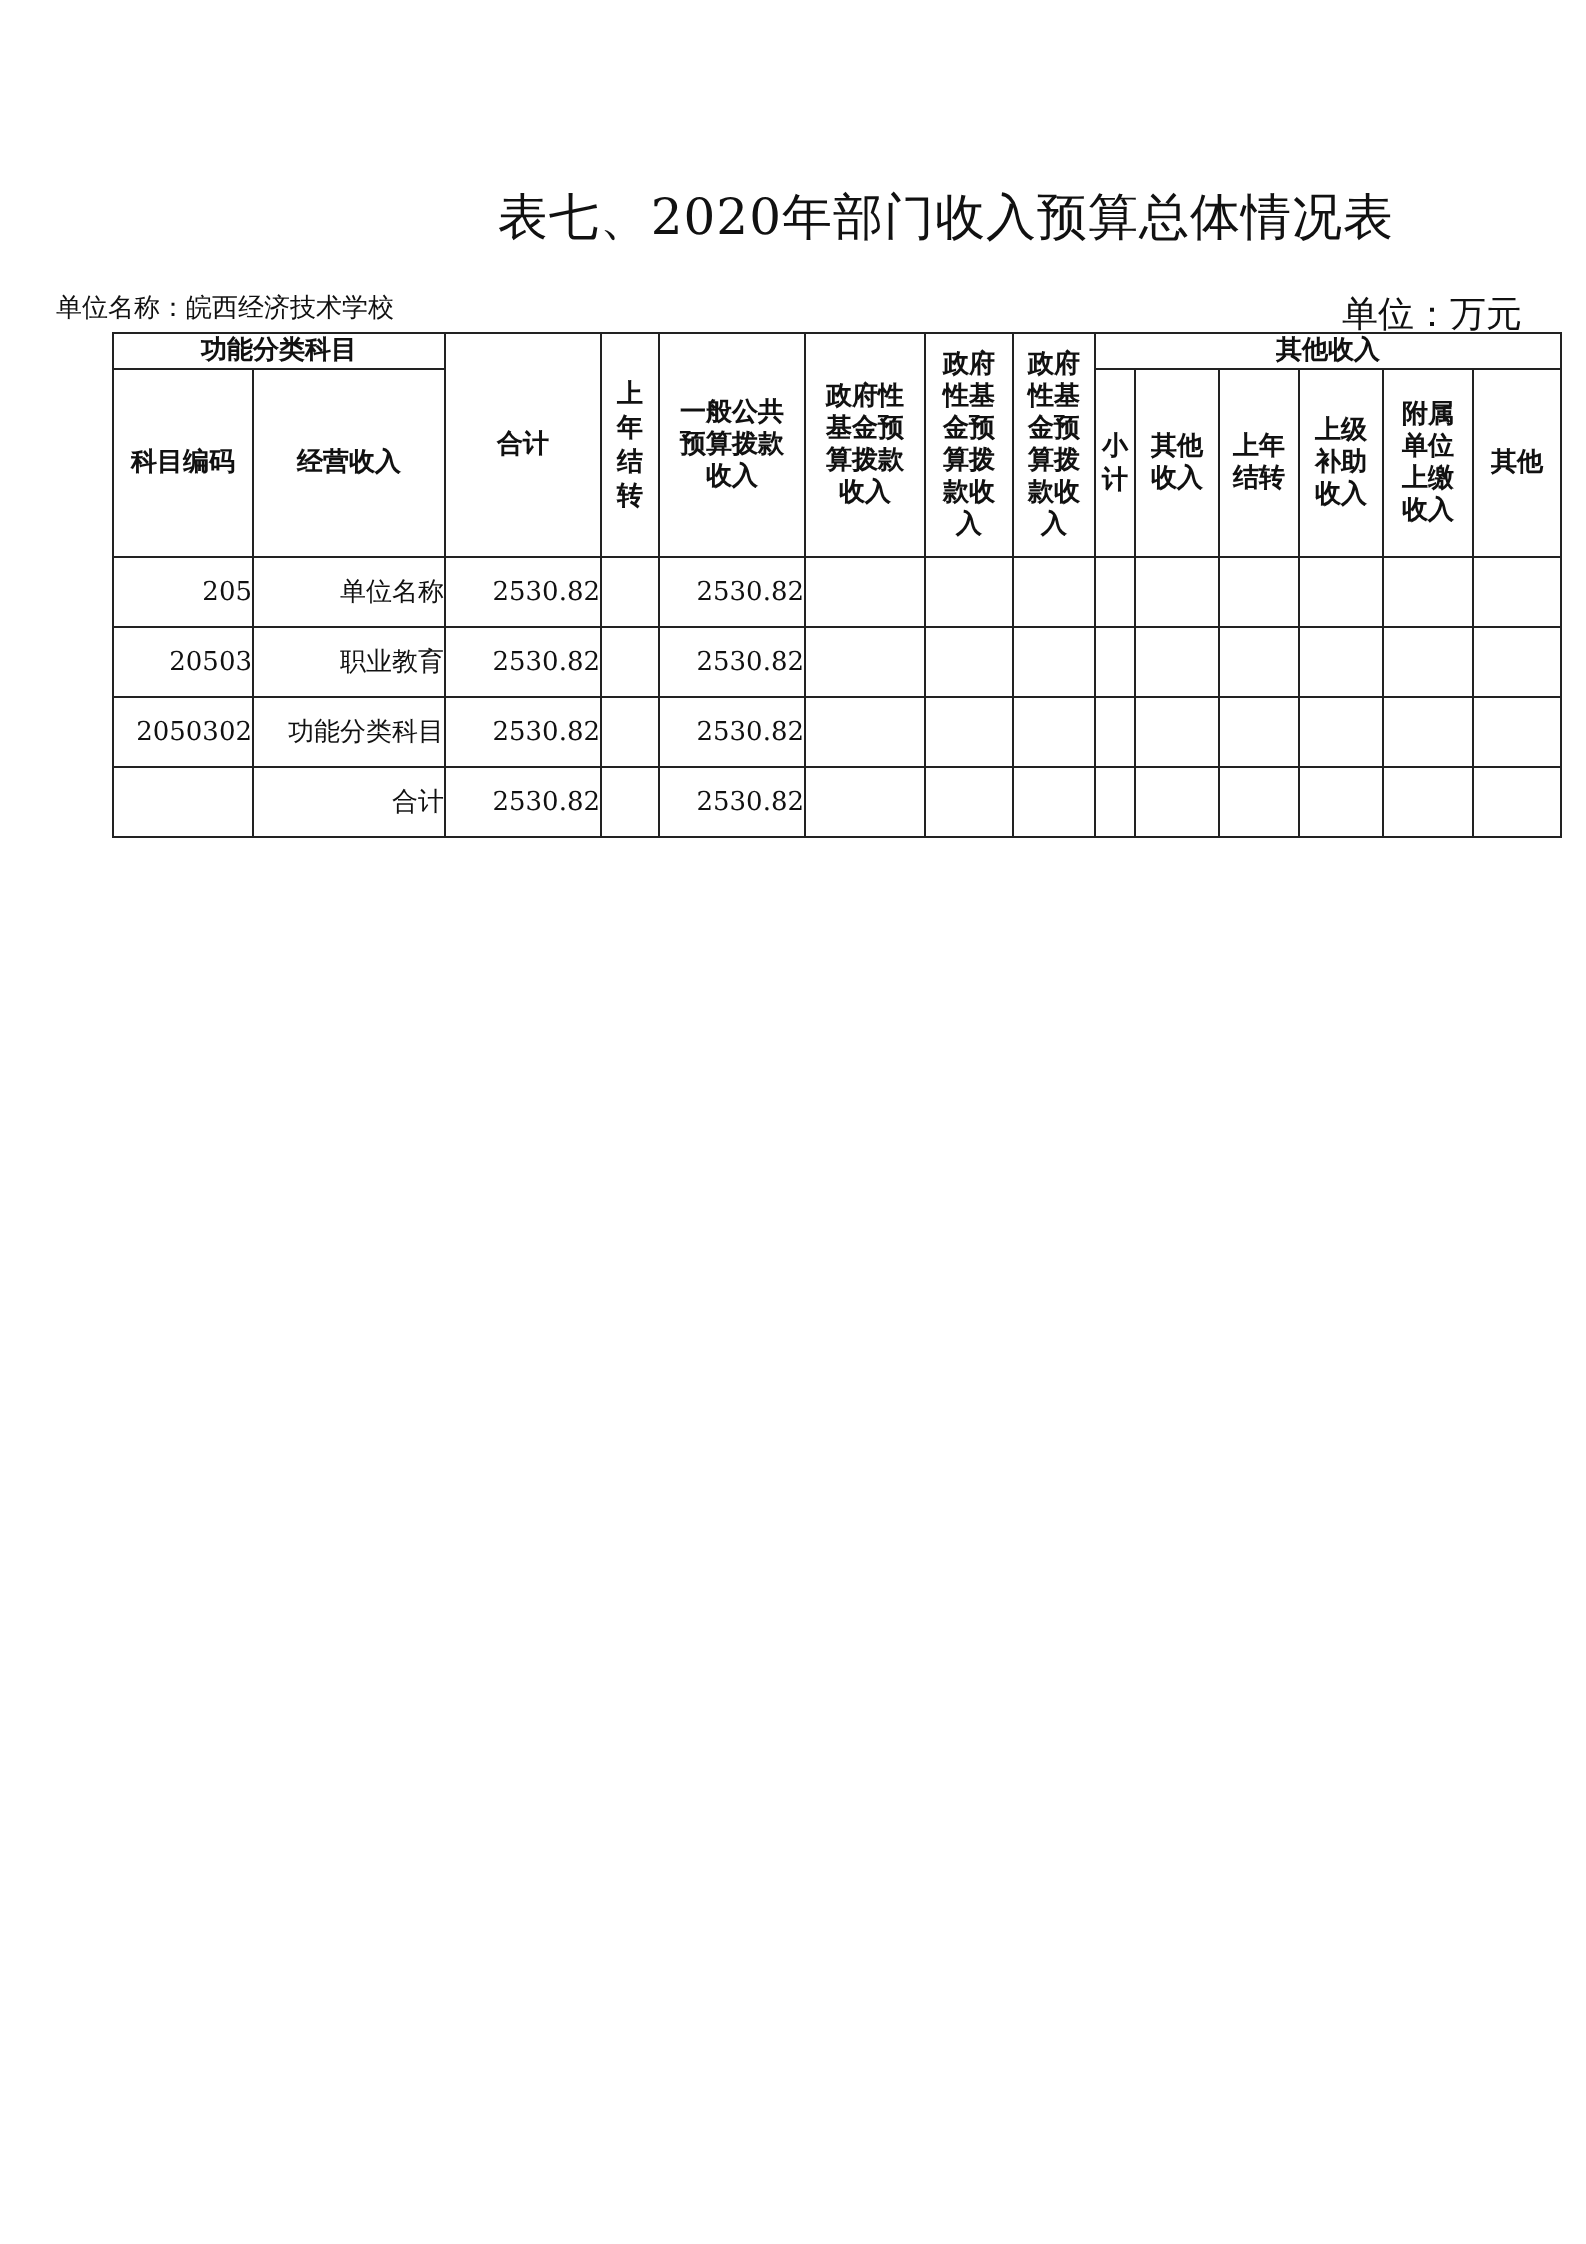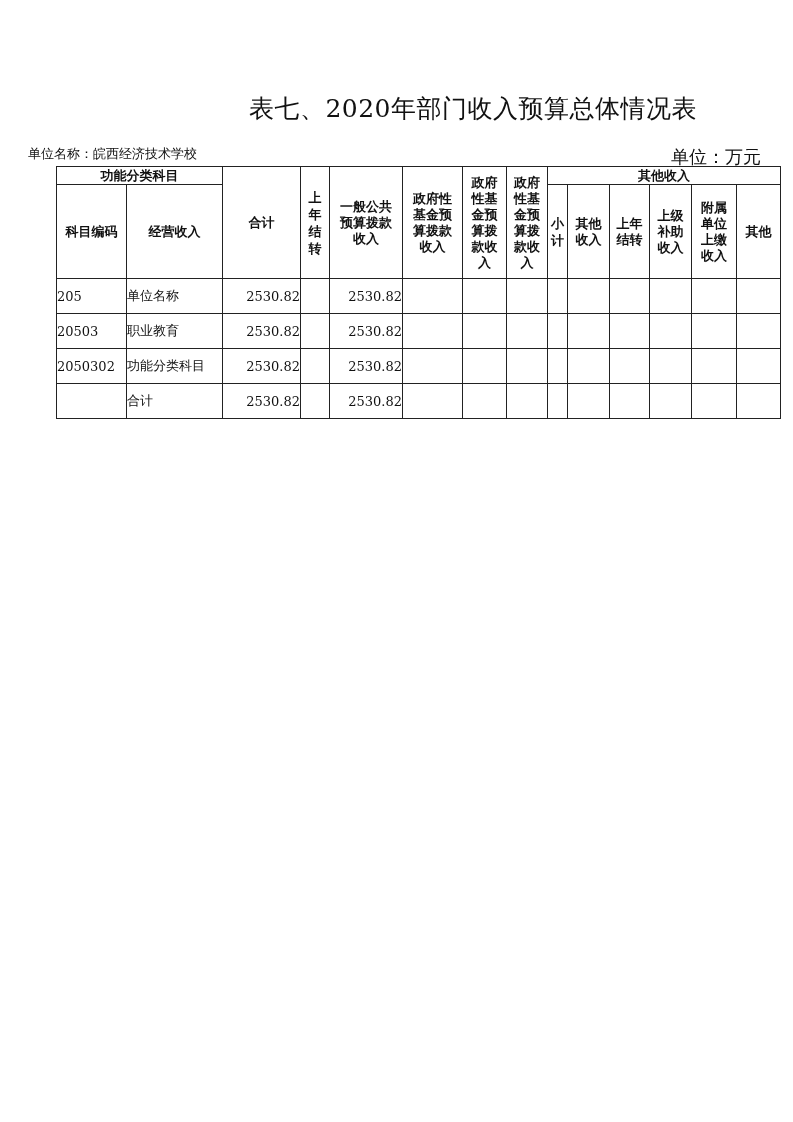--- a/index.html
+++ b/index.html
@@ -4,21 +4,21 @@
 <style>
   html, body { margin: 0; padding: 0; background: #ffffff; }
   body { width: 793px; height: 1122px; position: relative; font-family: "DejaVu Serif", "Liberation Serif", serif; color: #111; }
   .title { position: absolute; top: 92px; left: 0; width: 697px; text-align: right; font-size: 25px; font-family: "DejaVu Serif", serif; letter-spacing: 0.5px; }
   .unit-name { position: absolute; top: 145px; left: 28px; font-size: 13px; }
   .unit { position: absolute; top: 145px; right: 32px; font-size: 18px; }
   table.budget { position: absolute; top: 166px; left: 56px; border-collapse: collapse; table-layout: fixed; width: 724px; }
   table.budget td, table.budget th { border: 1.5px solid #222; padding: 0; font-size: 13px; }
   th { font-family: "DejaVu Sans", "Liberation Sans", sans-serif; font-weight: bold; text-align: center; vertical-align: middle; line-height: 16px; }
   td { height: 34px; vertical-align: middle; font-family: "DejaVu Serif", serif; }
-  td.code, td.name { text-align: left; padding-left: 2px; }
+  td.code, td.name { text-align: right; padding-left: 2px; }
   td.num { text-align: right; padding-right: 1px; }
   .vert { display: inline-block; width: 14px; word-break: break-all; line-height: 17px; }
 </style>
 </head>
 <body>
 
 <div class="title">表七、2020年部门收入预算总体情况表</div>
 <div class="unit-name">单位名称：皖西经济技术学校</div>
 <div class="unit">单位：万元</div>
 

